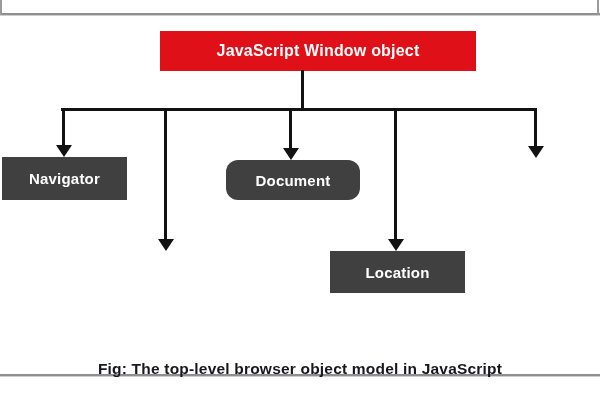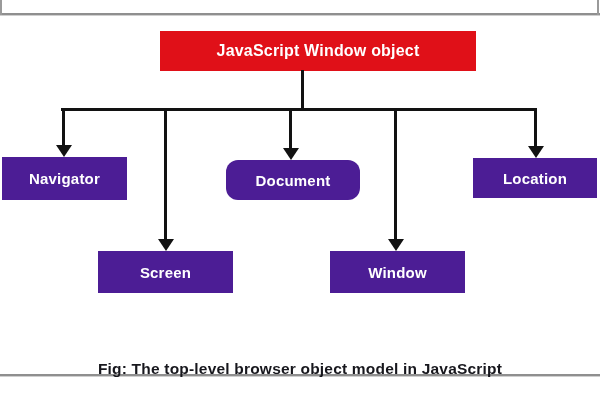--- a/index.html
+++ b/index.html
@@ -15,21 +15,21 @@
   .rule.bottom{top:374px;} .rule-light.bottom{top:376px;}
   .corner{position:absolute;top:0;width:2px;height:15px;background:#9a9a9a;}
   .corner.left{left:0;} .corner.right{left:597px;}
 
   
   .node{
     position:absolute;display:flex;align-items:center;justify-content:center;
     color:#ffffff;font-weight:bold;font-size:15px;letter-spacing:.2px;
   }
   .node.root{left:160px;top:31px;width:316px;height:40px;background:#e01018;font-size:16px;}
-  .node.child{background:#4c1d95;}
+  .node.child{background:#404040;}
   .n-navigator{left:2px;  top:157px;width:125px;height:43px;}
   .n-document {left:226px;top:160px;width:134px;height:40px;border-radius:12px;}
   .n-location {left:473px;top:158px;width:124px;height:40px;}
   .n-screen   {left:98px; top:251px;width:135px;height:42px;}
   .n-history  {left:330px;top:251px;width:135px;height:42px;}
 
   
   .cline{position:absolute;background:#121212;}
   .stub {left:301px;top:70px;width:3px;height:40px;}
   .hbar {left:61px;top:108px;width:476px;height:3px;}
@@ -76,20 +76,18 @@
   <div class="cline v-scr"></div>
   <div class="ahead a-scr"></div>
   <div class="cline v-doc"></div>
   <div class="ahead a-doc"></div>
   <div class="cline v-his"></div>
   <div class="ahead a-his"></div>
   <div class="cline v-loc"></div>
   <div class="ahead a-loc"></div>
 
   <div class="node child n-navigator">Navigator</div>
-  <div class="node child n-screen">Screen</div>
   <div class="node child n-document">Document</div>
-  <div class="node child n-history">Window</div>
-  <div class="node child n-location">Location</div>
+  <div class="node child n-history">Location</div>
 
   <div class="caption">Fig: The top-level browser object model in JavaScript</div>
 
 </div>
 
 </body></html>

